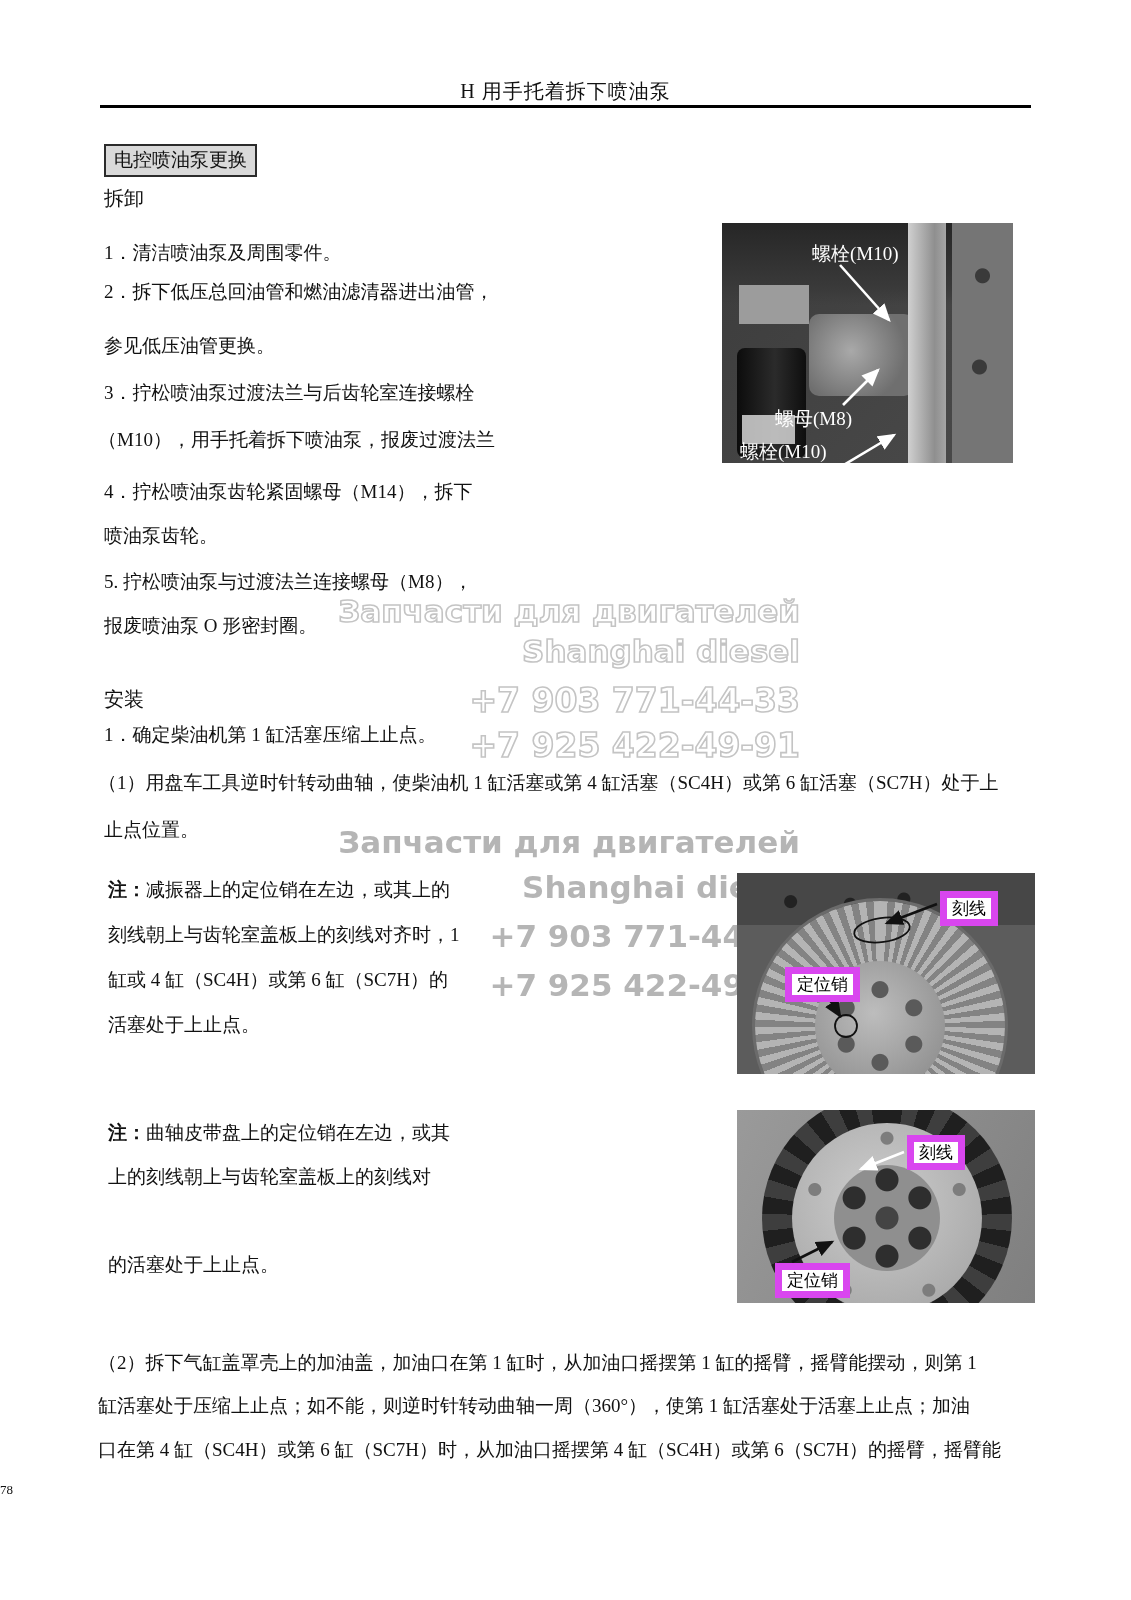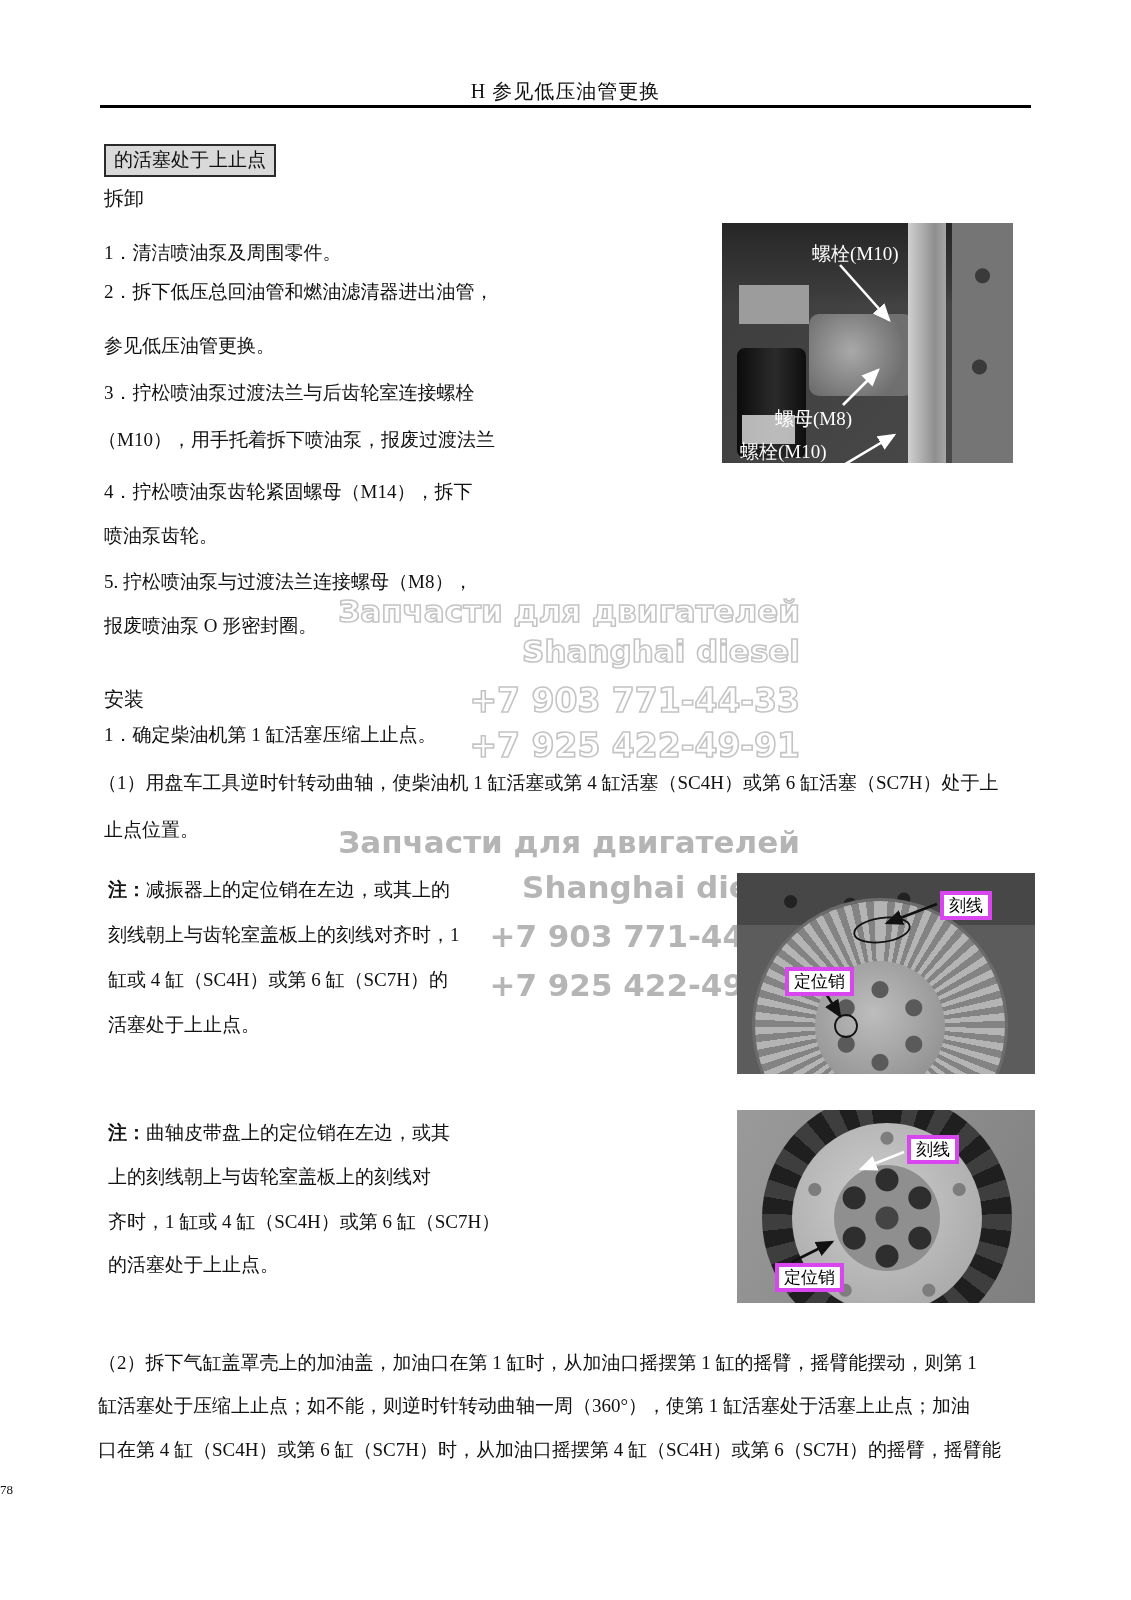--- a/index.html
+++ b/index.html
@@ -17,32 +17,32 @@
   .pgnum{position:absolute;top:1482px;left:0;width:100%;text-align:left;font-size:13px;}
   
   .wm{position:absolute;left:330px;width:470px;text-align:right;white-space:nowrap;line-height:1;
       font-family:"DejaVu Sans",sans-serif;font-weight:bold;z-index:1;}
   .wm-outline{color:#ffffff;-webkit-text-stroke:1.6px #c4c4c4;}
   .wm-solid{color:#b5b5b5;}
   
   .photo{position:absolute;overflow:hidden;z-index:2;}
   .overlay{position:absolute;left:0;top:0;z-index:5;}
   .wlabel{position:absolute;color:#fff;font-size:19px;white-space:nowrap;z-index:6;}
-  .pholabel{position:absolute;background:#fff;border:4px solid #d946ef;padding:1px 5px;font-size:17px;
+  .pholabel{position:absolute;background:#fff;border:7px solid #d946ef;padding:1px 5px;font-size:17px;
             line-height:19px;white-space:nowrap;z-index:6;color:#000;}
 </style>
 </head>
 <body>
 
 <div class="page">
 
-  <div class="htitle">H 参见低压油管更换</div>
+  <div class="htitle">H 用手托着拆下喷油泵</div>
   <div class="hrule"></div>
 
-  <div class="tbox">的活塞处于上止点</div>
+  <div class="tbox">电控喷油泵更换</div>
 
   <div class="h2" style="top:185px;">拆卸</div>
   <div class="ln" style="top:240px;">1．清洁喷油泵及周围零件。</div>
   <div class="ln" style="top:279px;">2．拆下低压总回油管和燃油滤清器进出油管，</div>
   <div class="ln" style="top:333px;">参见低压油管更换。</div>
   <div class="ln" style="top:380px;">3．拧松喷油泵过渡法兰与后齿轮室连接螺栓</div>
   <div class="ln par" style="top:427px;">（M10），用手托着拆下喷油泵，报废过渡法兰</div>
   <div class="ln" style="top:479px;">4．拧松喷油泵齿轮紧固螺母（M14），拆下</div>
   <div class="ln" style="top:523px;">喷油泵齿轮。</div>
   <div class="ln" style="top:569px;">5. 拧松喷油泵与过渡法兰连接螺母（M8），</div>
@@ -53,21 +53,20 @@
   <div class="ln par" style="top:770px;">（1）用盘车工具逆时针转动曲轴，使柴油机 1 缸活塞或第 4 缸活塞（SC4H）或第 6 缸活塞（SC7H）处于上</div>
   <div class="ln" style="top:817px;">止点位置。</div>
 
   <div class="ln note" style="top:877px;"><b>注：</b><span>减振器上的定位销在左边，或其上的</span></div>
   <div class="ln note" style="top:922px;">刻线朝上与齿轮室盖板上的刻线对齐时，1</div>
   <div class="ln note" style="top:967px;">缸或 4 缸（SC4H）或第 6 缸（SC7H）的</div>
   <div class="ln note" style="top:1012px;">活塞处于上止点。</div>
 
   <div class="ln note" style="top:1120px;"><b>注：</b><span>曲轴皮带盘上的定位销在左边，或其</span></div>
   <div class="ln note" style="top:1164px;">上的刻线朝上与齿轮室盖板上的刻线对</div>
-  <div class="ln note" style="top:1209px;">齐时，1 缸或 4 缸（SC4H）或第 6 缸（SC7H）</div>
   <div class="ln note" style="top:1252px;">的活塞处于上止点。</div>
 
   <div class="ln par" style="top:1350px;">（2）拆下气缸盖罩壳上的加油盖，加油口在第 1 缸时，从加油口摇摆第 1 缸的摇臂，摇臂能摆动，则第 1</div>
   <div class="ln par" style="top:1393px;">缸活塞处于压缩上止点；如不能，则逆时针转动曲轴一周（360°），使第 1 缸活塞处于活塞上止点；加油</div>
   <div class="ln par" style="top:1437px;">口在第 4 缸（SC4H）或第 6 缸（SC7H）时，从加油口摇摆第 4 缸（SC4H）或第 6（SC7H）的摇臂，摇臂能</div>
 
   <div class="wm wm-outline" style="top:596px;font-size:31px;">Запчасти для двигателей</div>
   <div class="wm wm-outline" style="top:636px;font-size:31px;">Shanghai diesel</div>
   <div class="wm wm-outline" style="top:684px;font-size:33px;">+7 903 771-44-33</div>
   <div class="wm wm-outline" style="top:729px;font-size:33px;">+7 925 422-49-91</div>

